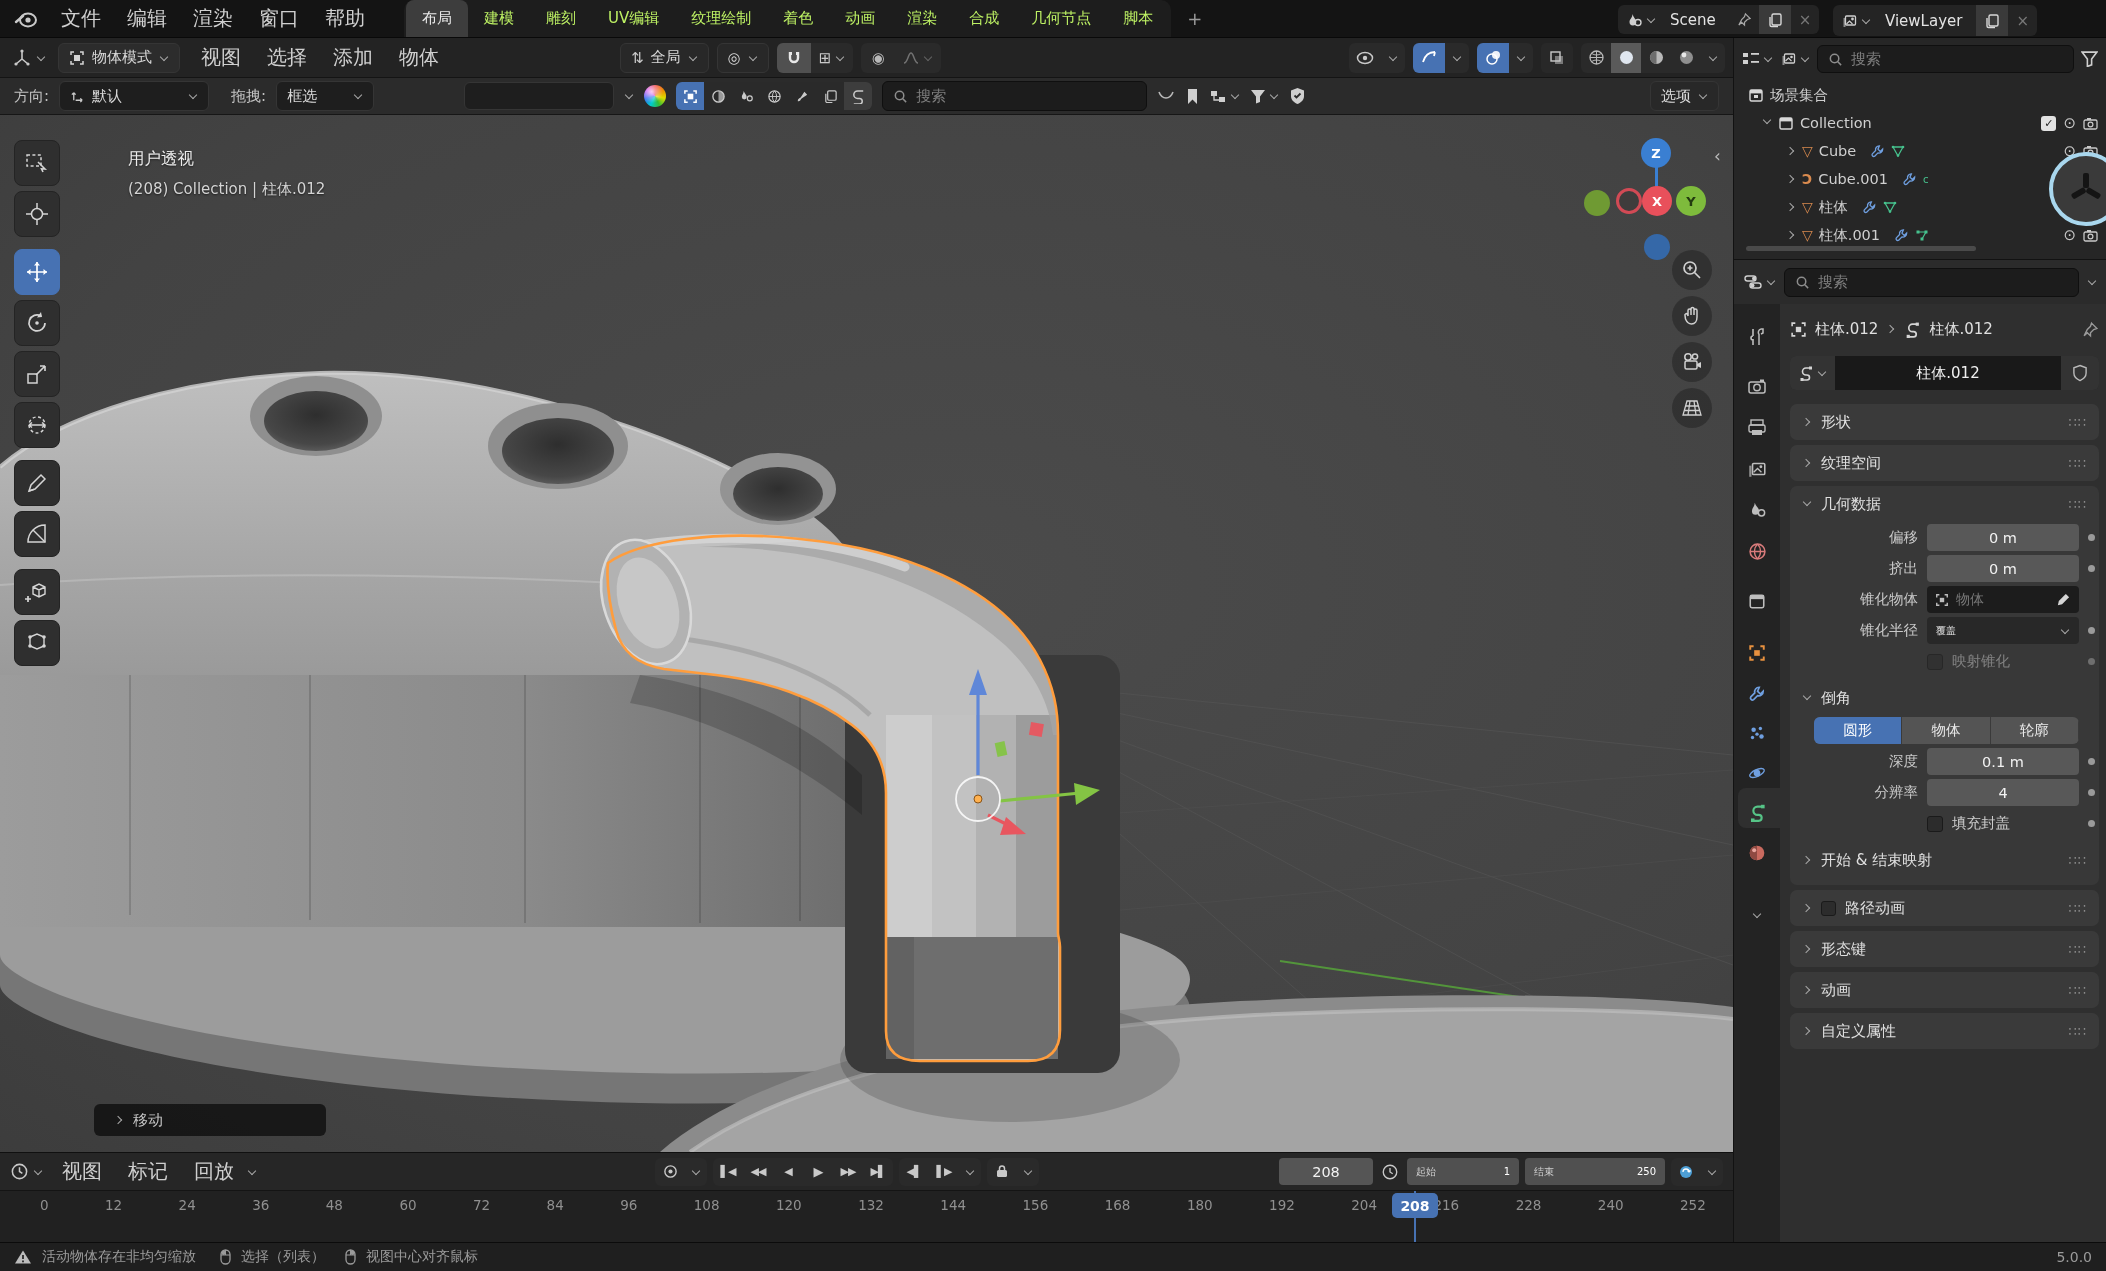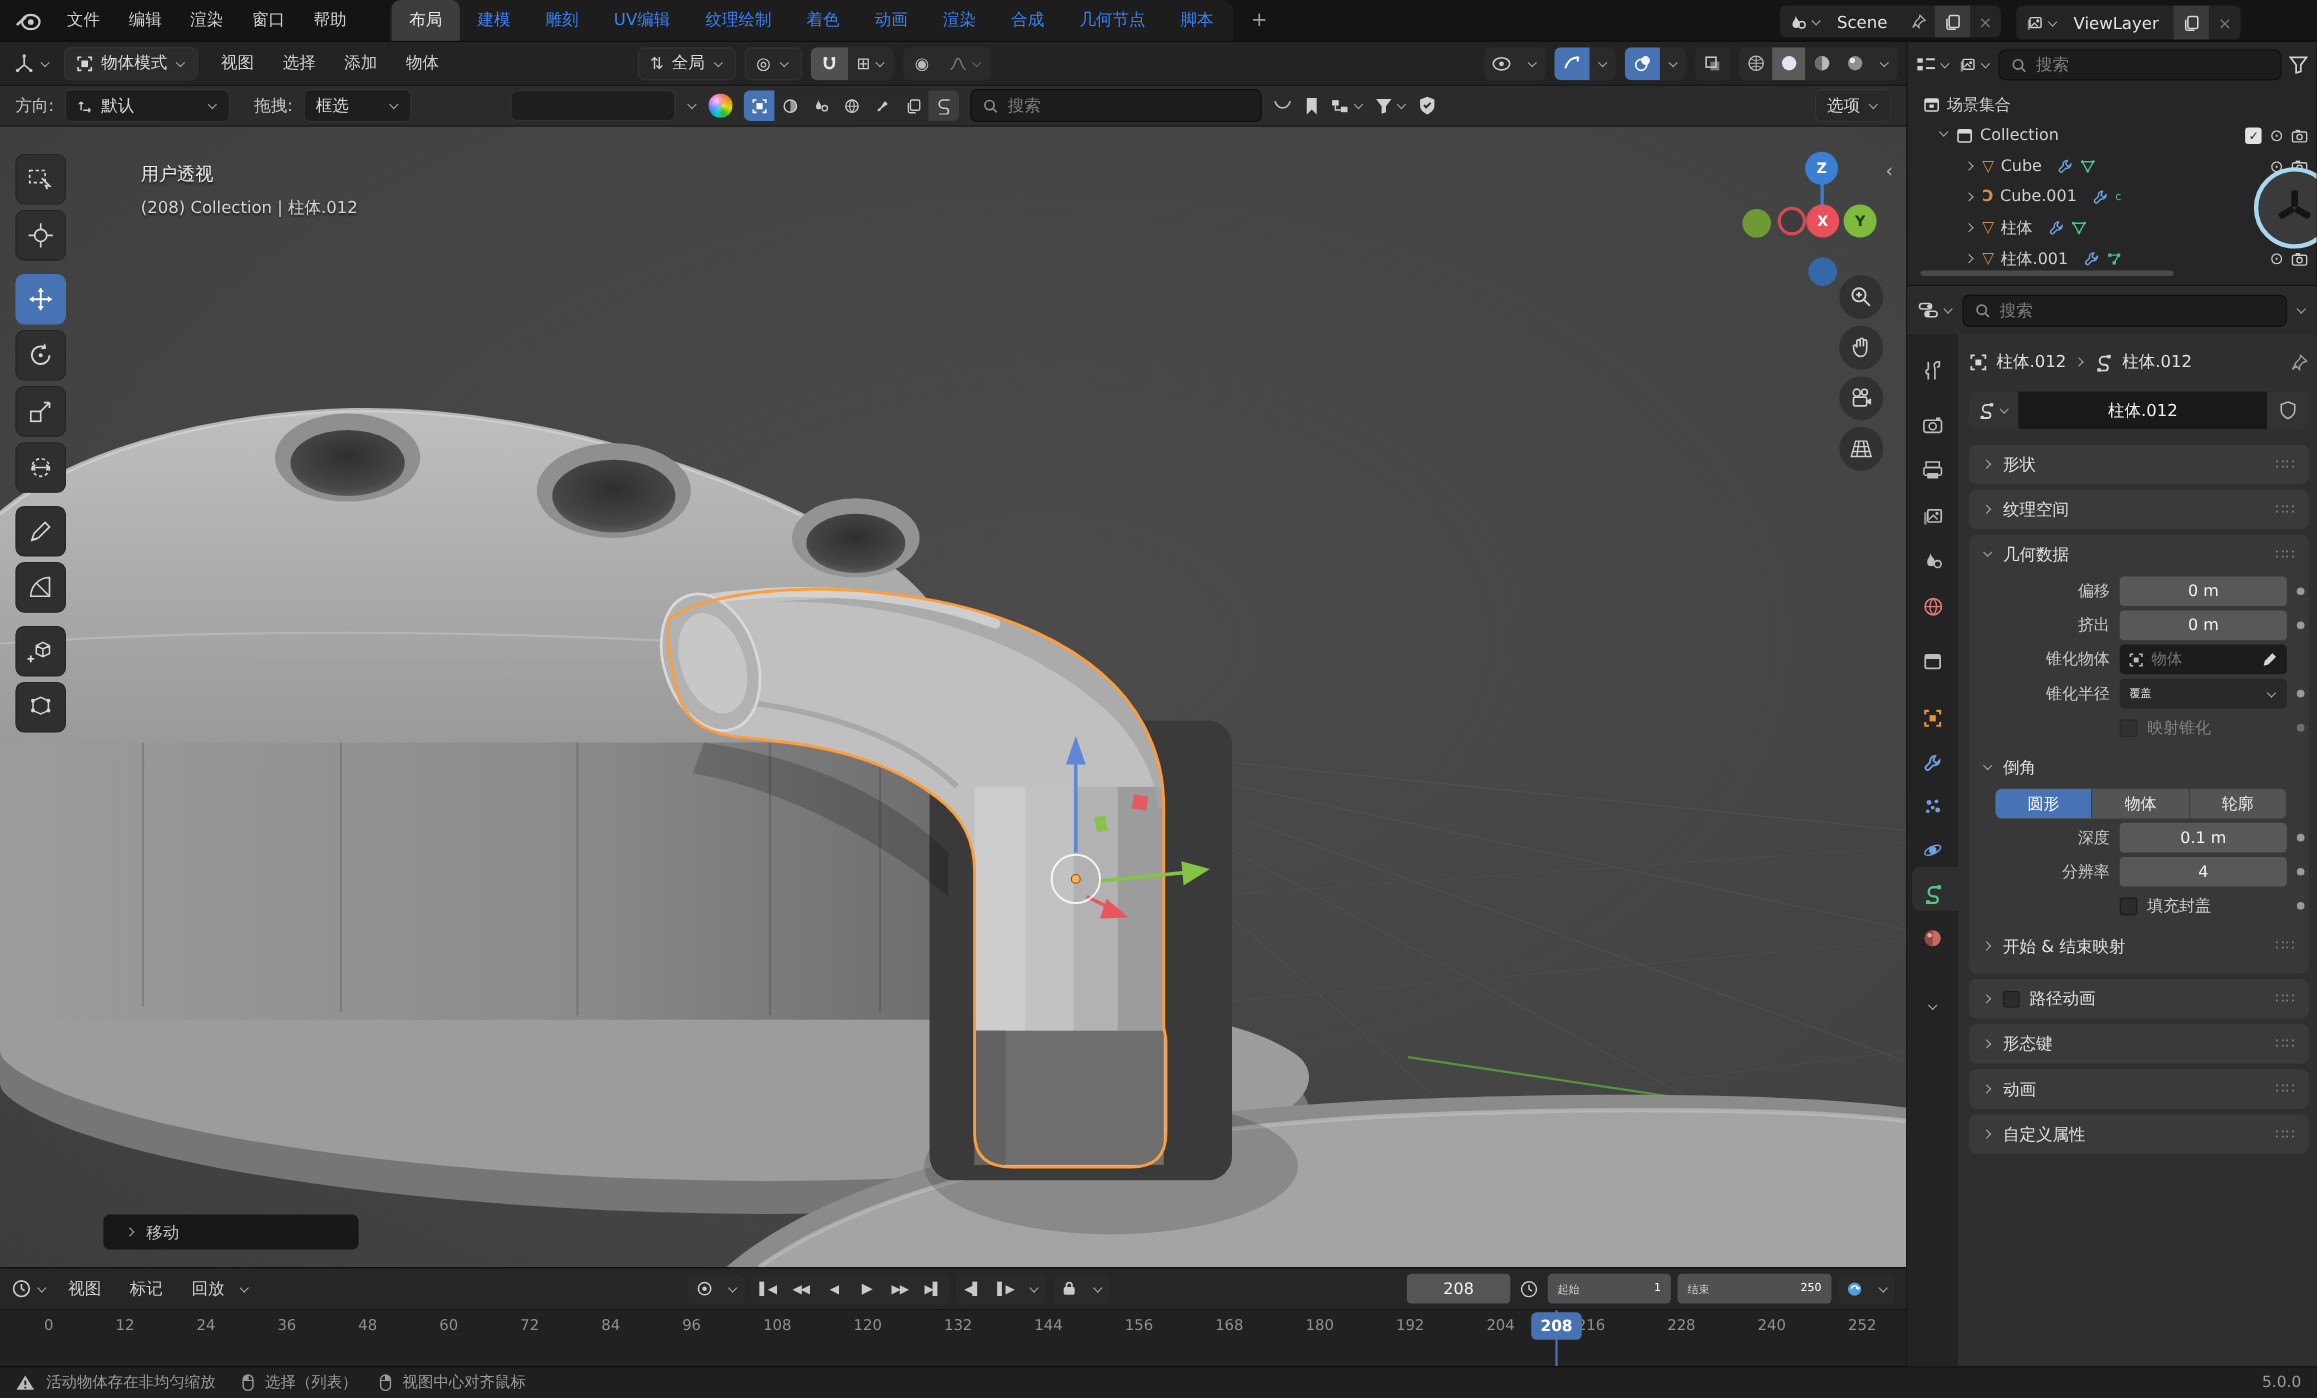--- a/index.html
+++ b/index.html
@@ -1,22 +1,22 @@
 <!DOCTYPE html>
 <html><head>
 <meta charset="utf-8">
 <style>
 *{margin:0;padding:0;box-sizing:border-box}
 html,body{width:2106px;height:1271px}
 body{position:relative;overflow:hidden;background:#1a1a1a;font-family:"DejaVu Sans","Liberation Sans",sans-serif;font-size:15px;color:#d6d6d6}
 .abs{position:absolute}
 .flex{display:flex;align-items:center}
 svg{display:block}
-.menu-item{padding:0 13px;height:100%;display:flex;align-items:center;color:#cfcfcf;font-size:15px}
-.ws-tab{padding:0 16px;height:100%;display:flex;align-items:center;color:#3b82f6;border-radius:8px 8px 0 0;font-size:15px}
+.menu-item{padding:0 13px;height:100%;display:flex;align-items:center;color:#cfcfcf;font-size:20px}
+.ws-tab{padding:0 16px;height:100%;display:flex;align-items:center;color:#bef264;border-radius:8px 8px 0 0;font-size:15px}
 .ws-tab.active{background:#3d3d3d;color:#e8e8e8}
 .pill{background:#282828;border:1px solid #353535;border-radius:6px;display:flex;align-items:center;gap:7px;padding:0 10px;height:30px;color:#d9d9d9}
 .pill.dark{background:#1e1e1e}
 .seg{background:#2a2a2a;border-radius:6px;display:flex;align-items:flex-end;height:30px;overflow:hidden}
 .seg>*{height:100%;display:flex;align-items:center;justify-content:center}
 .cv{width:10px;height:10px;position:relative;display:inline-block;flex:none}
 .cv::before{content:"";position:absolute;left:2px;top:1px;width:5px;height:5px;border-right:1.7px solid #a8a8a8;border-bottom:1.7px solid #a8a8a8;transform:rotate(45deg)}
 .cvr{width:10px;height:10px;position:relative;display:inline-block;flex:none}
 .cvr::before{content:"";position:absolute;left:1px;top:2px;width:5px;height:5px;border-right:1.7px solid #a8a8a8;border-bottom:1.7px solid #a8a8a8;transform:rotate(-45deg)}
 .icbtn{display:flex;align-items:center;justify-content:center;border-radius:5px;background:#282828;color:#c9c9c9}

